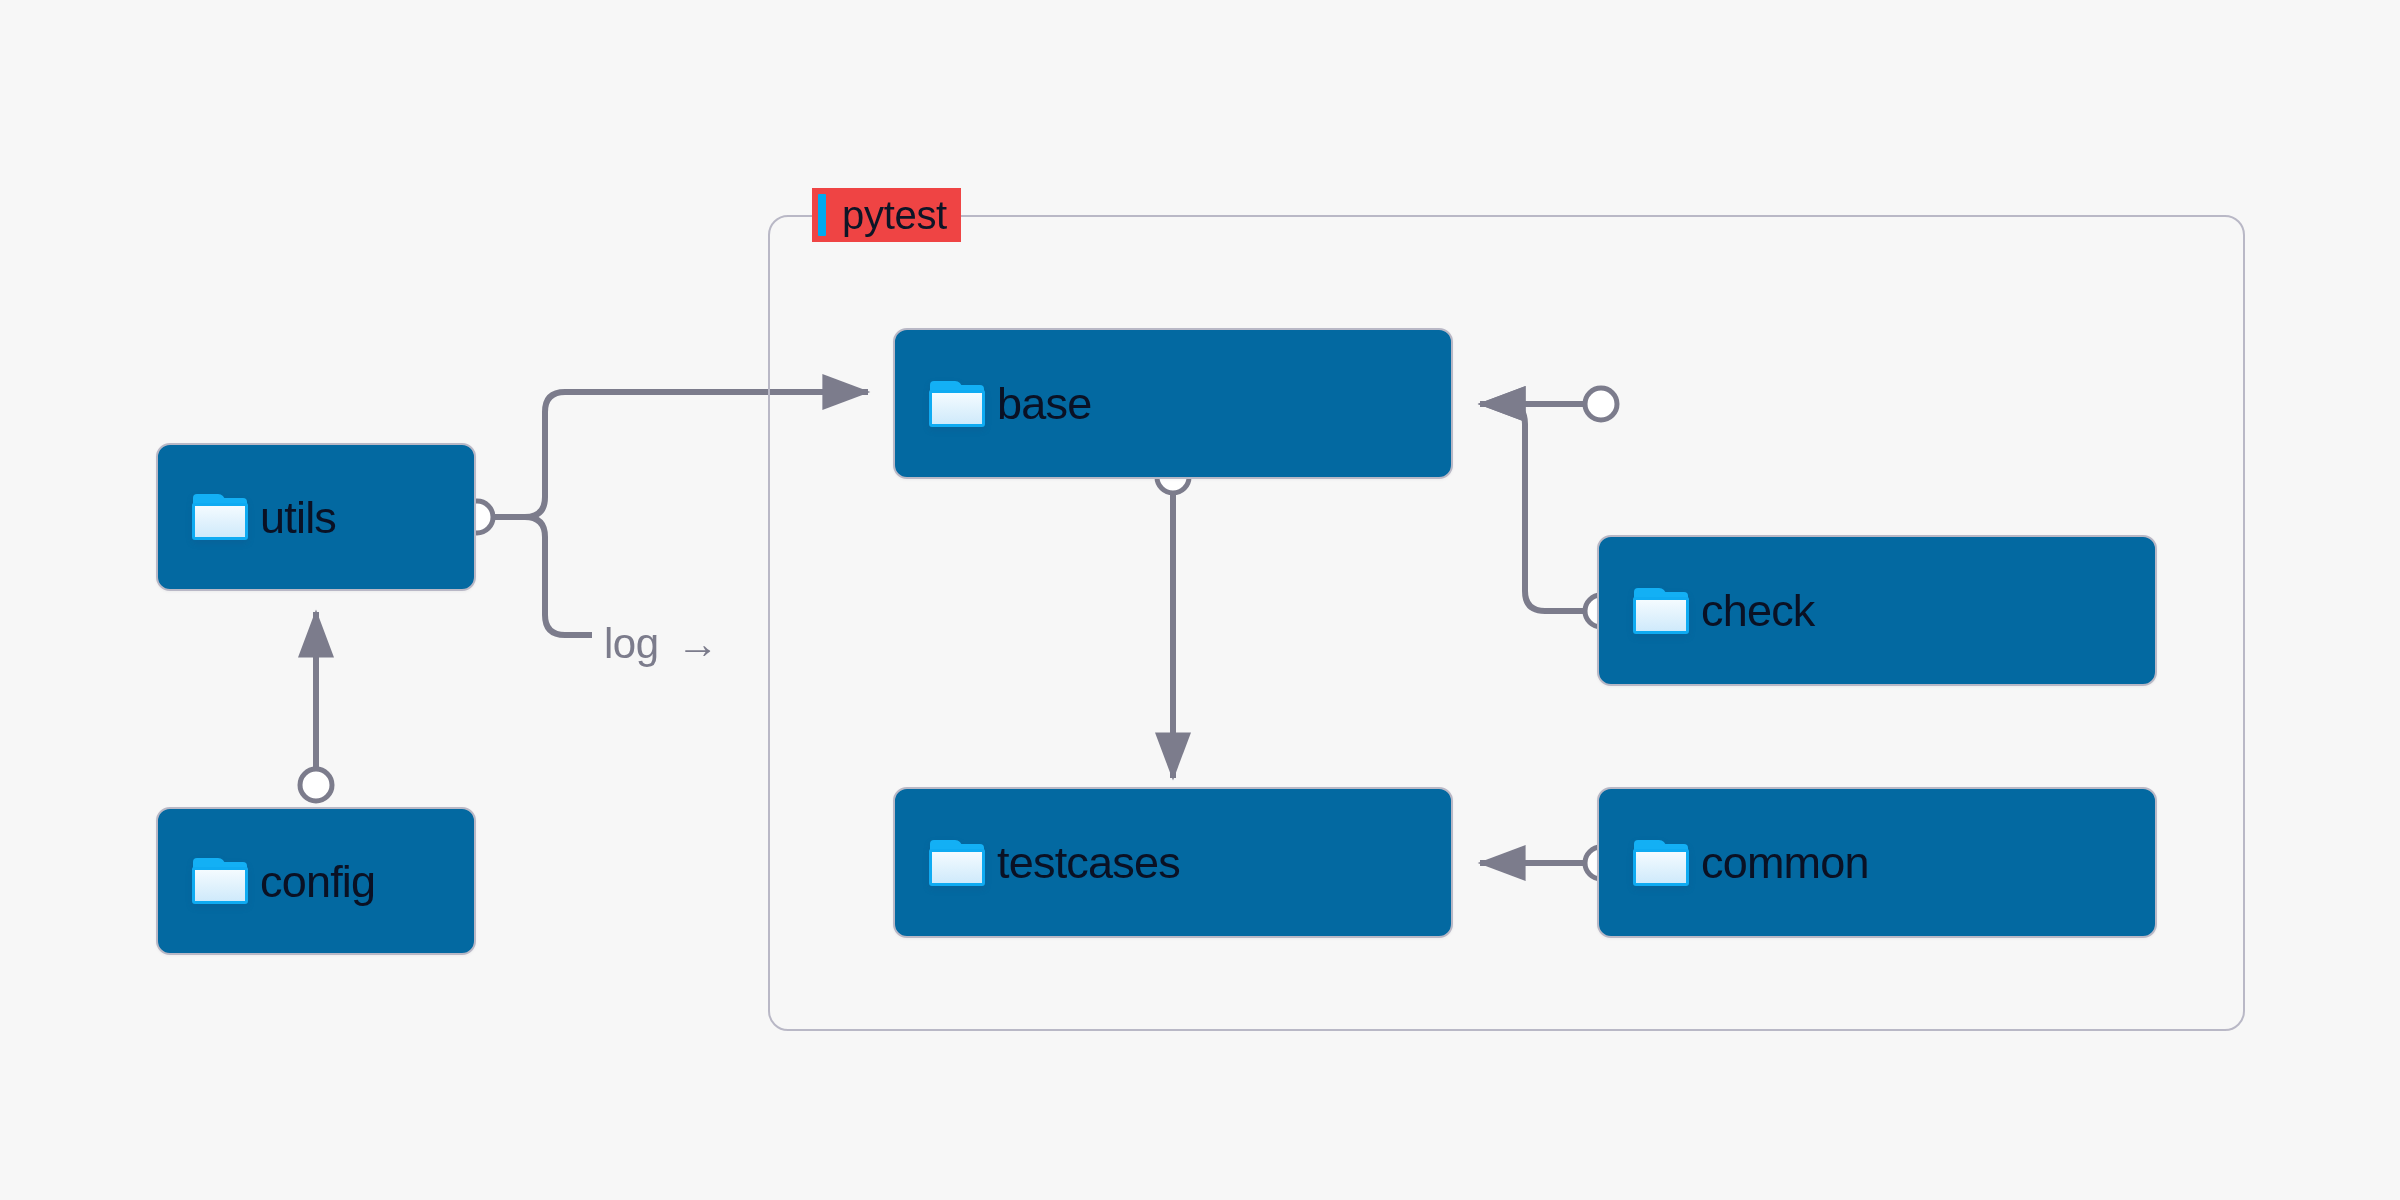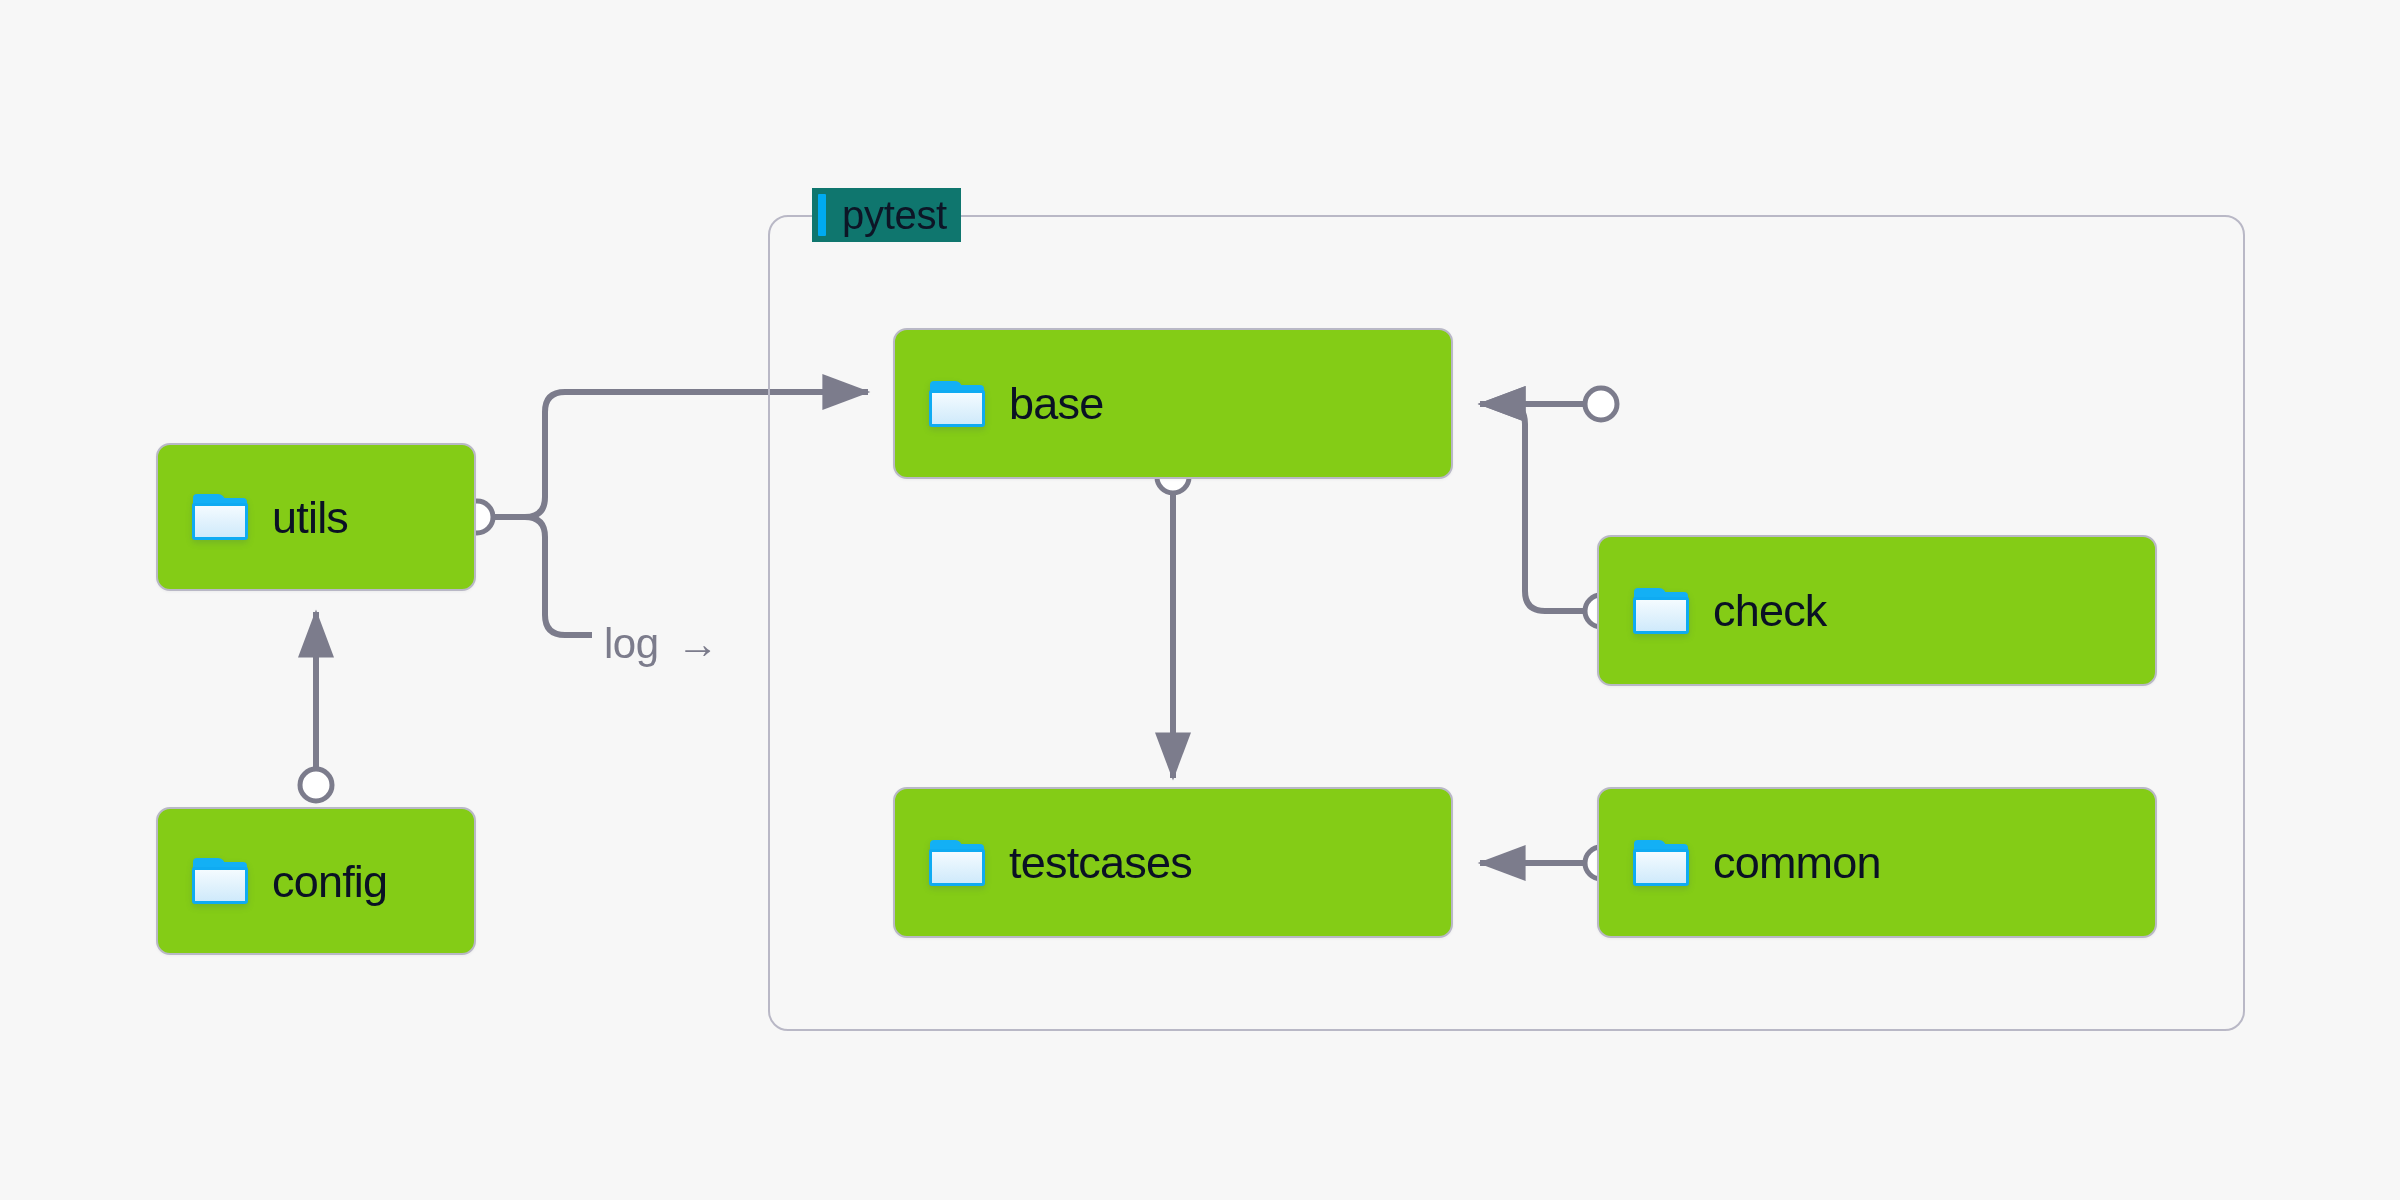--- a/index.html
+++ b/index.html
@@ -29,21 +29,21 @@
     border: 2px solid #b9b8c6;
     border-radius: 20px;
     background: transparent;
     box-sizing: border-box;
   }
   .group-title-wrap {
     position: absolute;
     display: flex;
     align-items: center;
     gap: 16px;
-    background: #0f766e;
+    background: #ef4444;
     padding: 0 14px 0 6px;
     height: 54px;
     justify-content: space-between;
   }
   .group-accent {
     width: 8px;
     height: 42px;
     background: #00aaf0;
     border-radius: 1px;
   }
@@ -51,27 +51,27 @@
     font-size: 40px;
     color: #0d1526;
     letter-spacing: -0.3px;
     white-space: nowrap;
   }
 
   
   .node {
     position: absolute;
     box-sizing: border-box;
-    background: #84cc16;
+    background: #0369a1;
     border: 2px solid #b9b8c6;
     border-radius: 14px;
     display: flex;
     align-items: center;
     padding-left: 34px;
-    gap: 24px;
+    gap: 12px;
     box-shadow: 0 1px 3px rgba(30,30,60,0.05);
   }
   .node-label {
     font-size: 45px;
     color: #0a1124;
     letter-spacing: -0.8px;
     white-space: nowrap;
     line-height: 1;
   }
 

